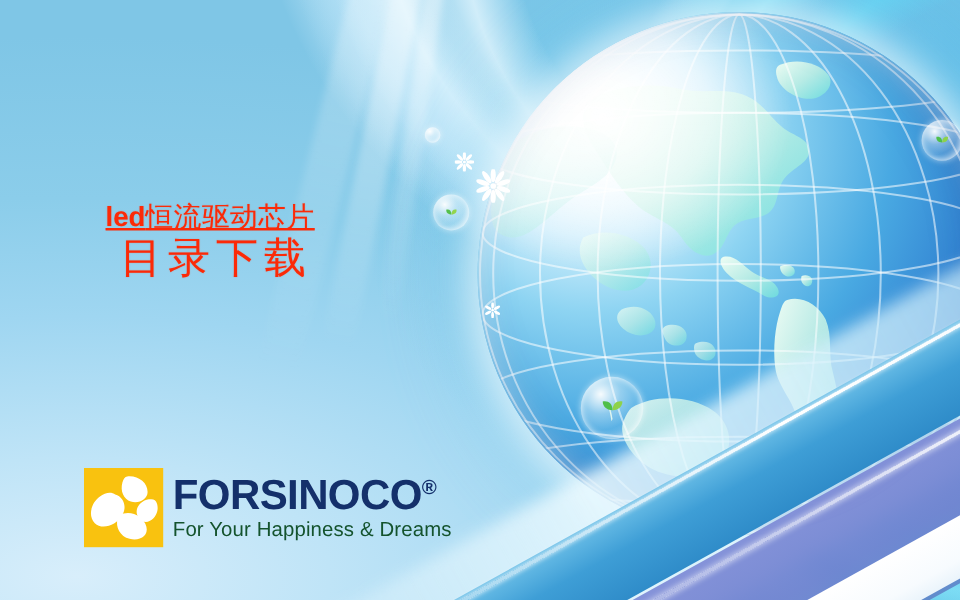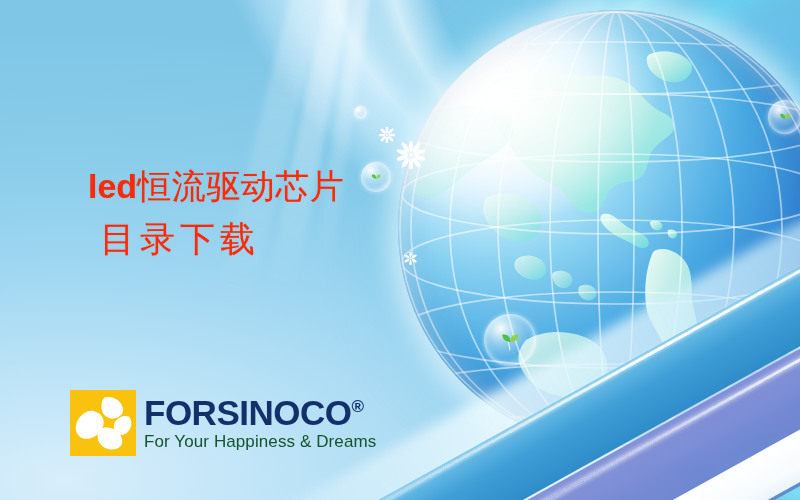--- a/index.html
+++ b/index.html
@@ -81,23 +81,23 @@
   .daisy{position:absolute;}
 
   
   #headline{
     position:absolute;left:88px;top:166px;width:420px;
     color:#fb2a08;
     font-family:"Liberation Serif","DejaVu Serif",serif;
     line-height:1.22;
     text-shadow:0 0 1px rgba(255,60,20,.45);
   }
-  #headline .l1{font-size:34px;letter-spacing:.5px;}
+  #headline .l1{font-size:23px;letter-spacing:.5px;text-decoration:underline;}
   #headline .l1 .ascii{font-family:"Liberation Sans",sans-serif;font-weight:700;letter-spacing:0px;}
-  #headline .l2{font-size:35px;letter-spacing:5px;margin-left:12px;margin-top:12px;}
+  #headline .l2{font-size:35px;letter-spacing:5px;margin-left:12px;}
 
   
   #logo{position:absolute;left:70px;top:390px;display:flex;align-items:center;}
   #logo .mark{width:66px;height:66px;background:#f9c20f;position:relative;flex:0 0 auto;}
   #logo .mark svg{position:absolute;inset:0;}
   #logo .words{margin-left:8px;padding-top:2px;}
   #logo .brand{
     font-family:"Liberation Sans",sans-serif;
     font-weight:700;font-size:35px;line-height:.98;color:#14306b;
     letter-spacing:-0.5px;white-space:nowrap;

